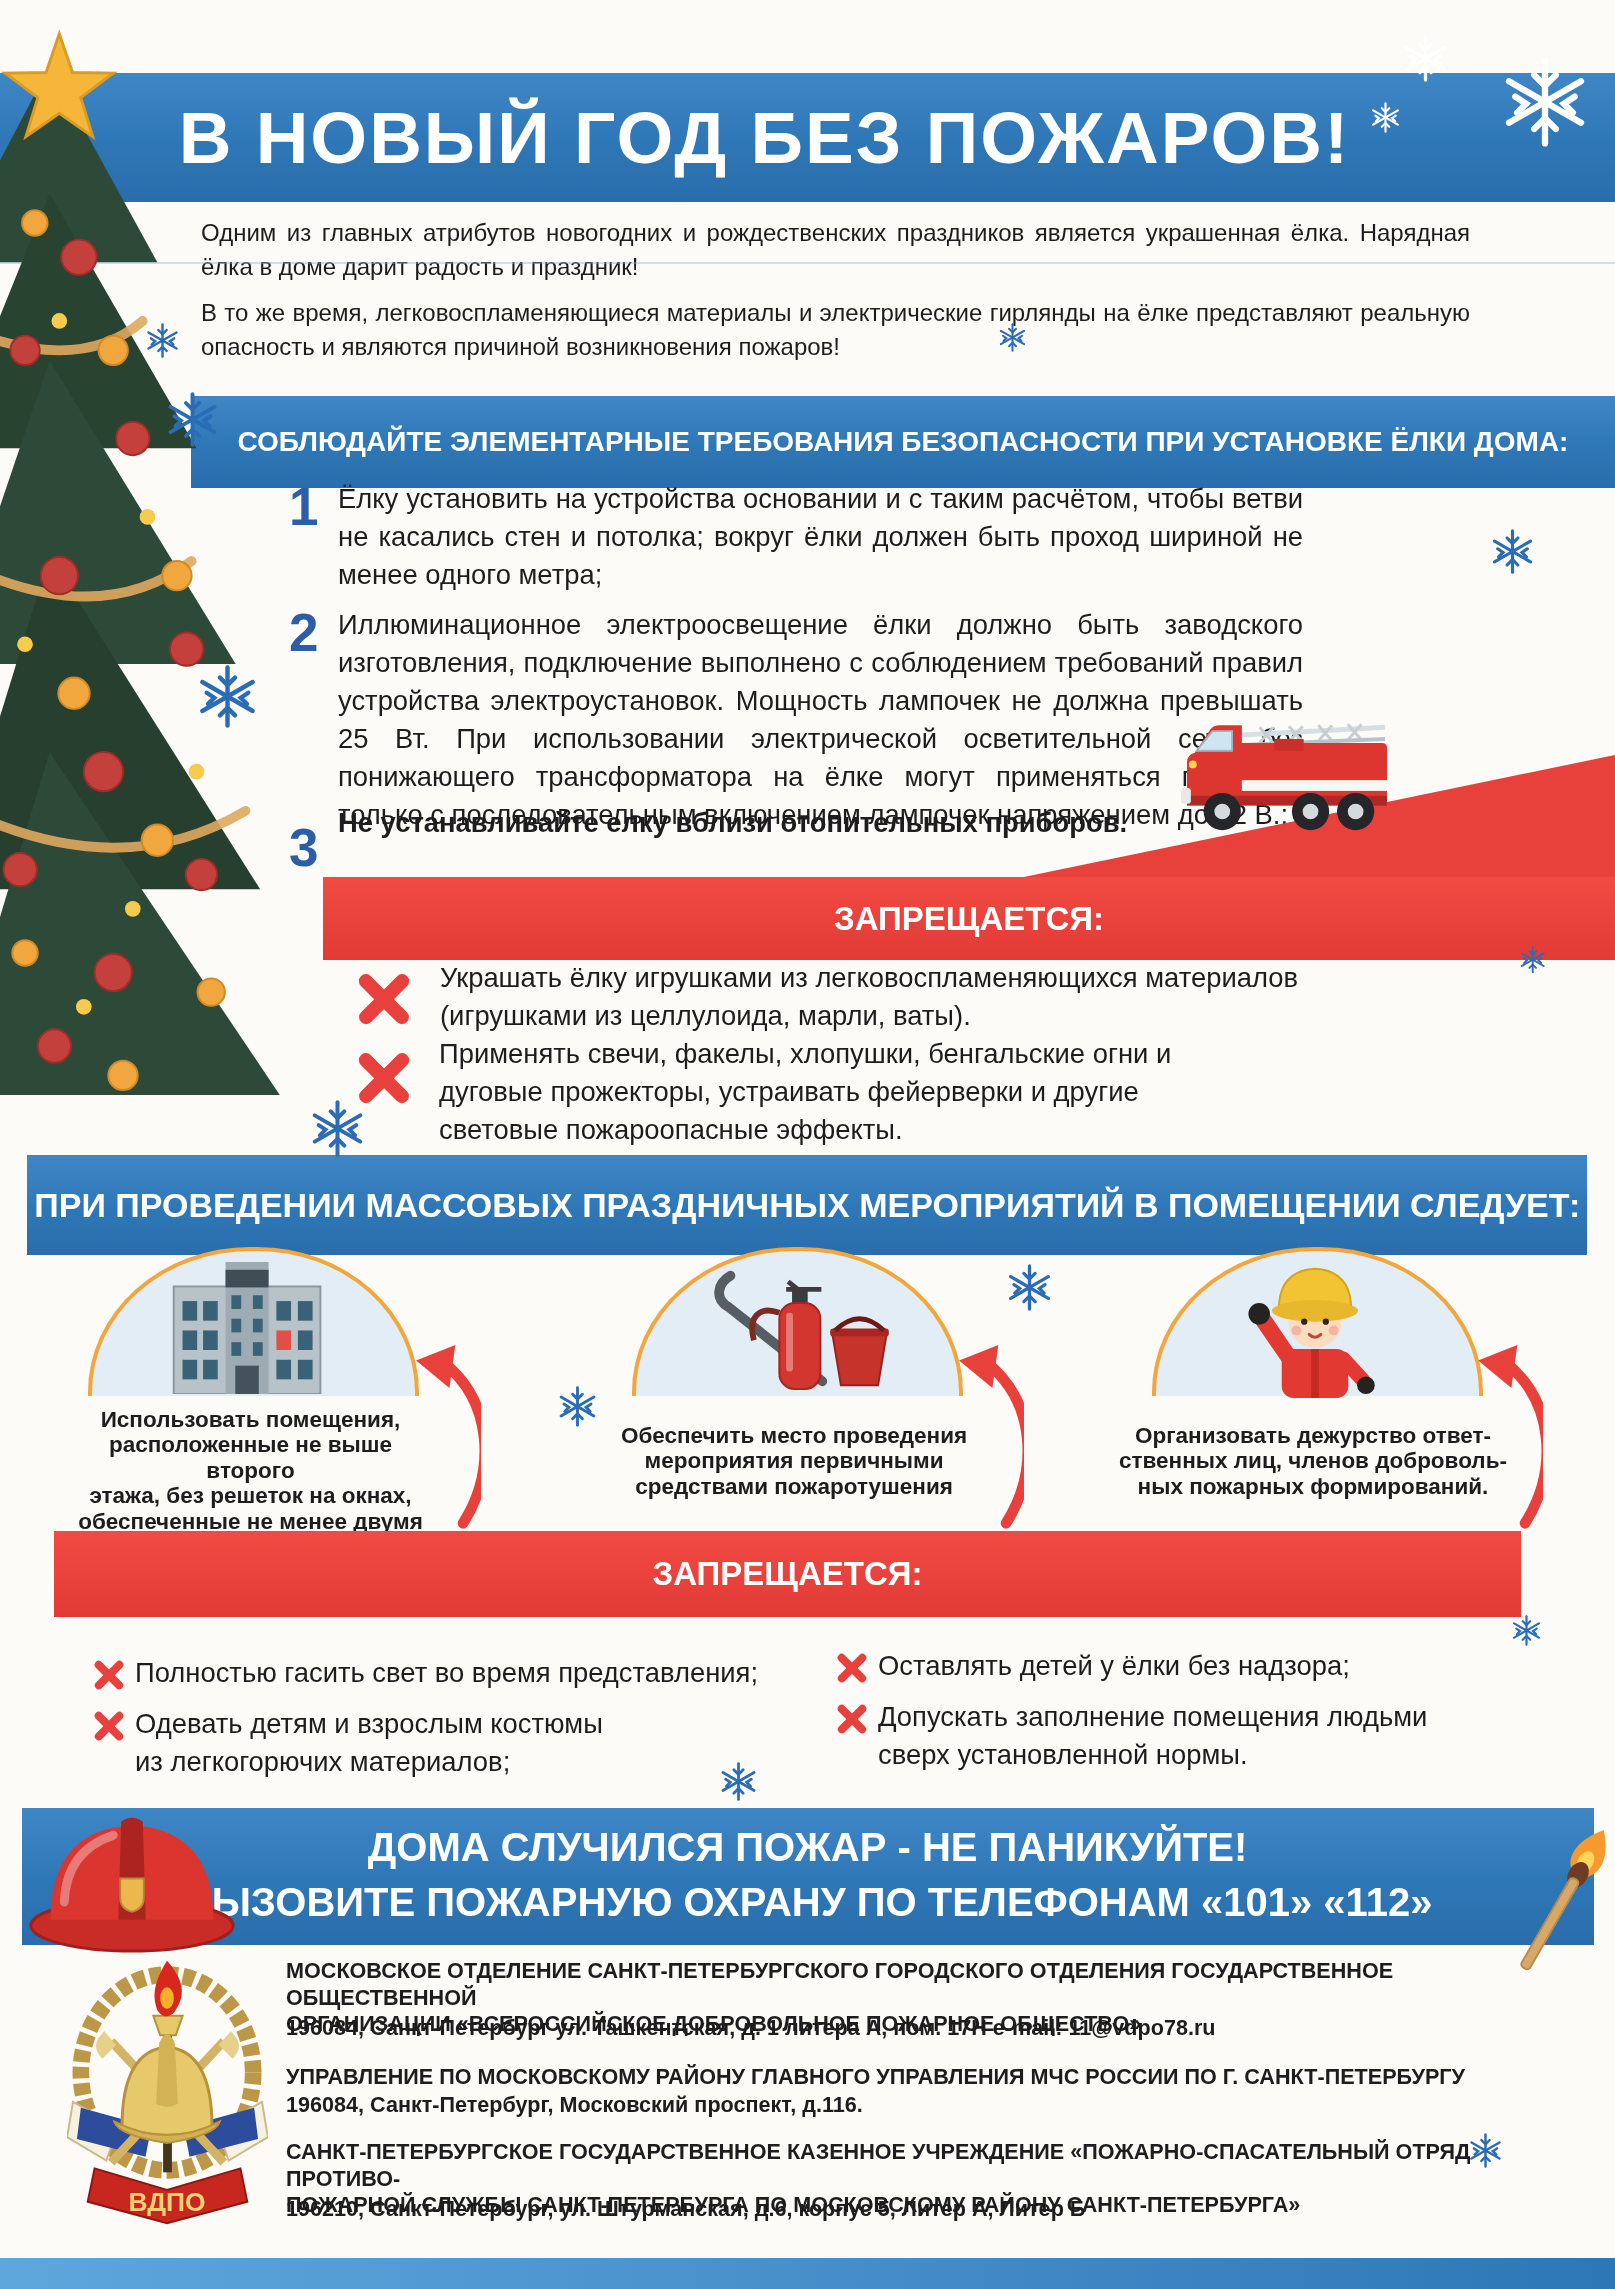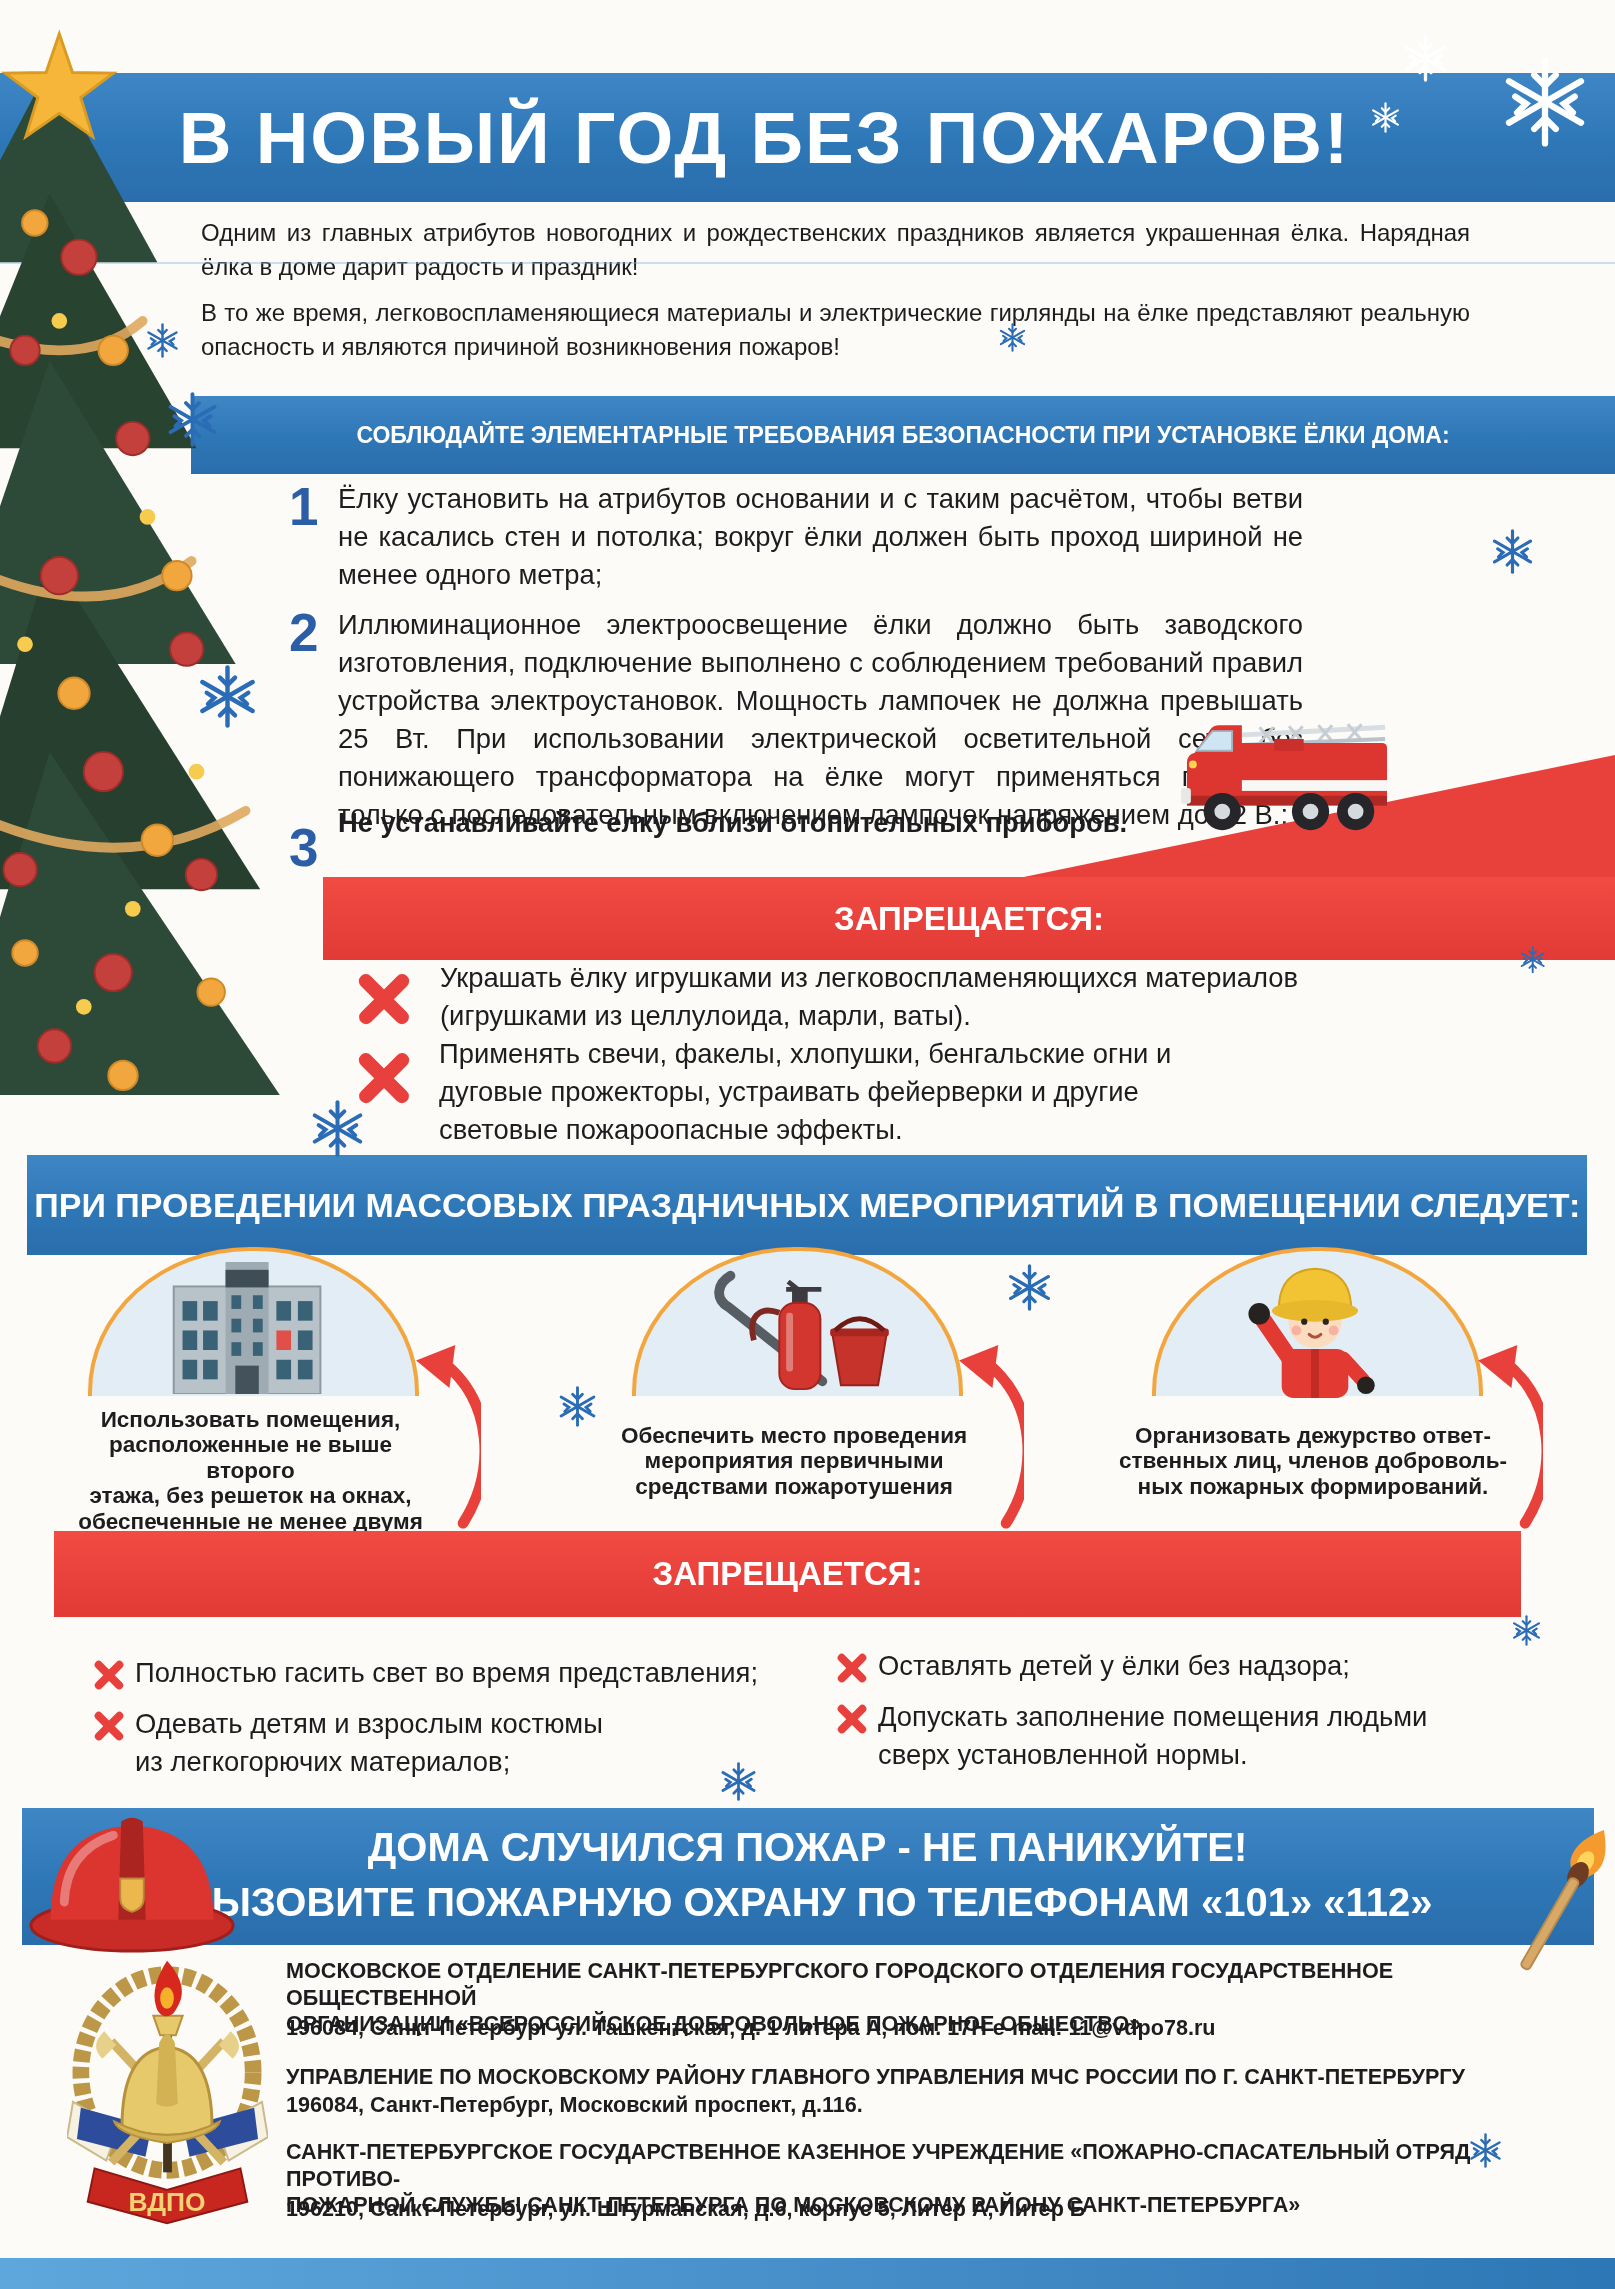--- a/index.html
+++ b/index.html
@@ -103,24 +103,24 @@
         <circle cx="235" cy="760" r="8"></circle>
         <circle cx="120" cy="1000" r="8"></circle>
     </g>
     <polygon points="95,7 108.5,46.4 150.2,47.1 116.9,72.1 129.1,111.9 95,88 60.9,111.9 73.1,72.1 39.8,47.1 81.5,46.4" fill="#f5b63a" stroke="#d99b22" stroke-width="3"></polygon>
   </svg>
 
   <div class="abs body-text just" style="left:201px;top:216px;width:1269px;">Одним из главных атрибутов новогодних и рождественских праздников является украшенная ёлка. Нарядная ёлка в доме дарит радость и праздник!</div>
   <div class="abs body-text just" style="left:201px;top:296px;width:1269px;">В то же время, легковоспламеняющиеся материалы и электрические гирлянды на ёлке представляют реальную опасность и являются причиной возникновения пожаров!</div>
   <div class="scanline" style="top:262px;"></div>
 
-  <div class="band-blue btext" style="left:191px;top:396px;width:1424px;height:78px;font-size:23px;">СОБЛЮДАЙТЕ ЭЛЕМЕНТАРНЫЕ ТРЕБОВАНИЯ БЕЗОПАСНОСТИ ПРИ УСТАНОВКЕ ЁЛКИ ДОМА:</div>
+  <div class="band-blue btext" style="left:191px;top:396px;width:1424px;height:92px;font-size:28px;">СОБЛЮДАЙТЕ ЭЛЕМЕНТАРНЫЕ ТРЕБОВАНИЯ БЕЗОПАСНОСТИ ПРИ УСТАНОВКЕ ЁЛКИ ДОМА:</div>
 
   <div class="abs num" style="left:289px;top:480px;">1</div>
-  <div class="abs item-text just" style="left:338px;top:480px;width:965px;">Ёлку установить на атрибутов основании и с таким расчётом, чтобы ветви не касались стен и потолка; вокруг ёлки должен быть проход шириной не менее одного метра;</div>
+  <div class="abs item-text just" style="left:338px;top:480px;width:965px;">Ёлку установить на устройства основании и с таким расчётом, чтобы ветви не касались стен и потолка; вокруг ёлки должен быть проход шириной не менее одного метра;</div>
 
   <div class="abs num" style="left:289px;top:606px;">2</div>
   <div class="abs item-text just" style="left:338px;top:606px;width:965px;">Иллюминационное электроосвещение ёлки должно быть заводского изготовления, подключение выполнено с соблюдением требований правил устройства электроустановок. Мощность лампочек не должна превышать 25 Вт. При использовании электрической осветительной сети без понижающего трансформатора на ёлке могут применяться гирлянды только с последовательным включением лампочек напряжением до 12 В.;</div>
 
   <div class="abs num" style="left:289px;top:821px;">3</div>
   <div class="abs item-text" style="left:338px;top:804px;width:931px;font-weight:bold;">Не устанавливайте елку вблизи отопительных приборов.</div>
 
   <div class="swoosh"></div>
   <svg class="abs" style="left:1181px;top:686px;width:211px;height:152px;z-index:4;" viewBox="0 0 215 155">
     <line x1="62" y1="50" x2="208" y2="42" stroke="#d9dee3" stroke-width="5"></line>

